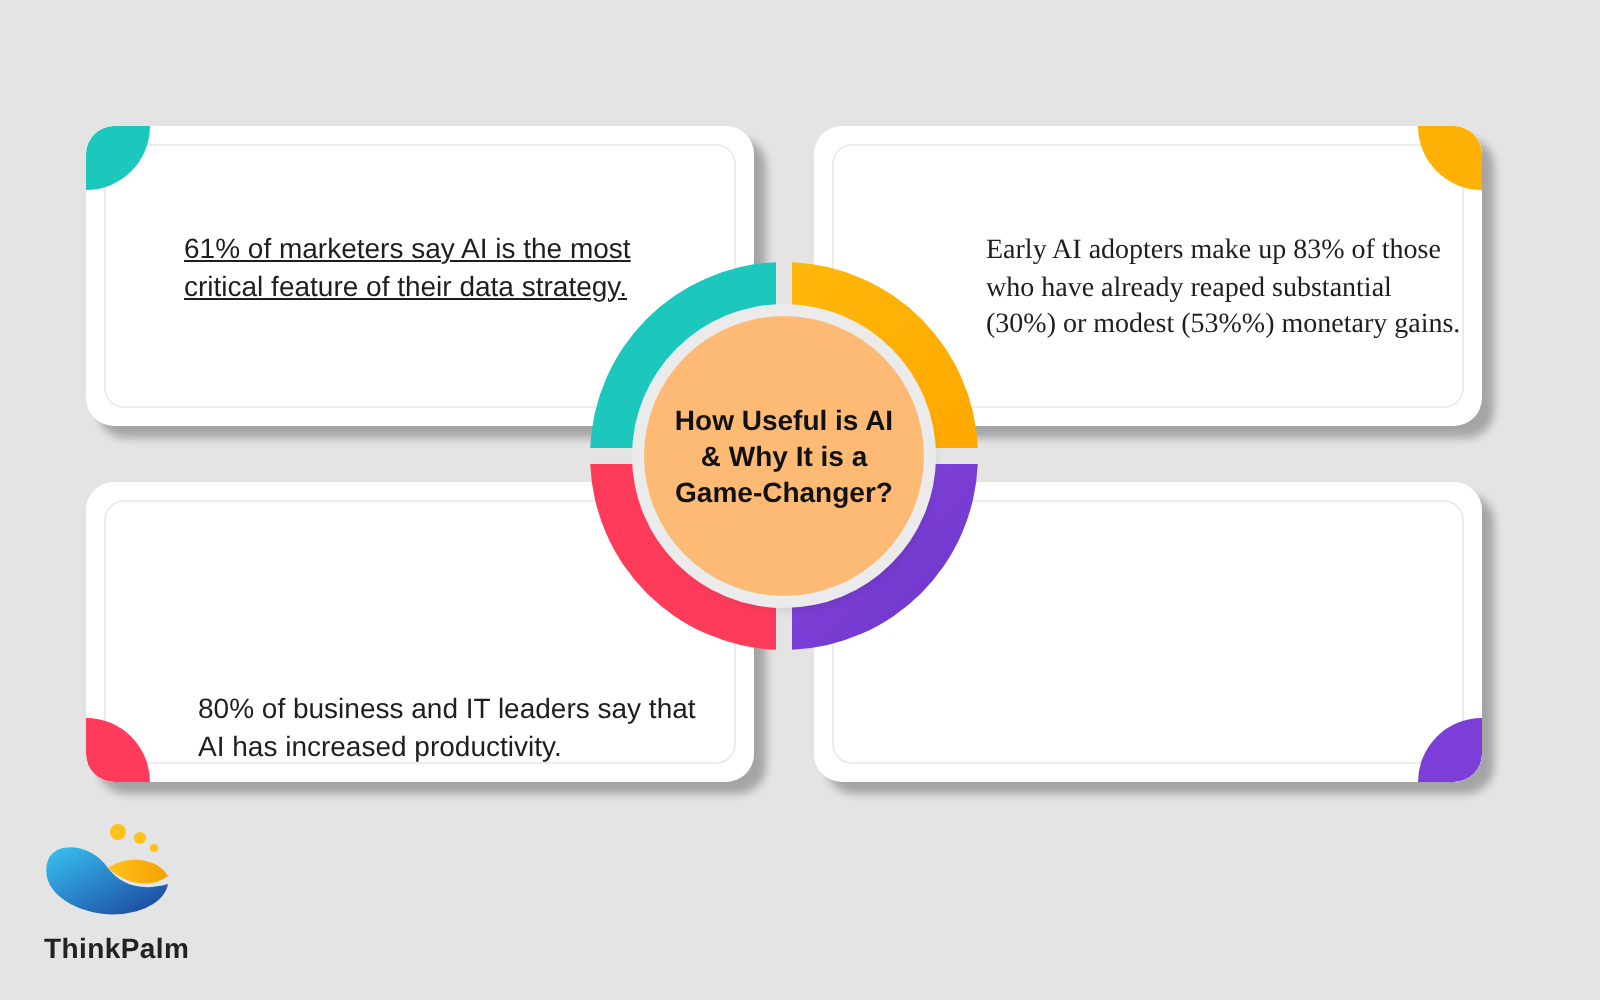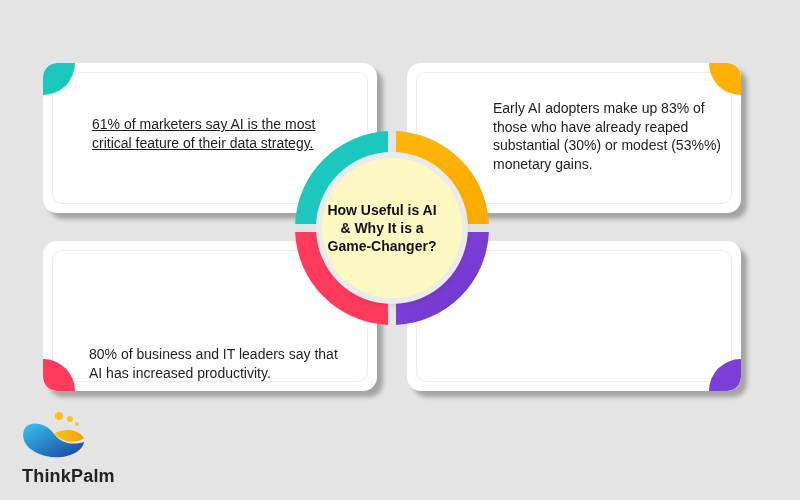--- a/index.html
+++ b/index.html
@@ -32,40 +32,40 @@
   #card-tr { left: 407px; top: 63px; }
   #card-bl { left: 43px; top: 241px; }
   #card-br { left: 407px; top: 241px; }
 
   #card-tl .corner { left: 0; top: 0; border-bottom-right-radius: 32px 32px; border-top-left-radius: 14px; }
   #card-tr .corner { right: 0; top: 0; border-bottom-left-radius: 32px 32px; border-top-right-radius: 14px; }
   #card-bl .corner { left: 0; bottom: 0; border-top-right-radius: 32px 32px; border-bottom-left-radius: 14px; }
   #card-br .corner { right: 0; bottom: 0; border-top-left-radius: 32px 32px; border-bottom-right-radius: 14px; }
 
   #card-tl .text { left: 49px; top: 52px; width: 240px; text-decoration: underline; }
-  #card-tr .text { left: 86px; top: 36px; width: 240px; }
-  #card-bl .text { left: 46px; top: 62px; width: 260px; margin-top: 42px; }
+  #card-tr .text { left: 86px; top: 54px; width: 240px; font-family: Liberation Serif, serif; }
+  #card-bl .text { left: 56px; top: 62px; width: 260px; margin-top: 42px; }
   #card-br .text { left: 86px; top: 33px; width: 245px; }
 
   #ring { position: absolute; left: 295px; top: 131px; width: 194px; height: 194px; }
   #center-circle {
     position: absolute; left: 322px; top: 158px; width: 140px; height: 140px;
-    border-radius: 50%; background: #fef9c3;
+    border-radius: 50%; background: #fdba74;
     box-shadow: 0 0 0 6px #ebebeb, 2px 4px 8px rgba(0,0,0,0.25);
-    display: flex; align-items: center; justify-content: flex-start; text-align: center;
+    display: flex; align-items: center; justify-content: center; text-align: center;
   }
   #center-title {
     font-weight: bold; font-size: 14px; line-height: 18px; color: #111;
     width: 120px; white-space: pre-line;
   }
 
   #logo { position: absolute; left: 20px; top: 412px; width: 70px; height: 50px; }
   #logo-text {
     position: absolute; left: 22px; top: 466px;
-    font-size: 18px; font-weight: bold; color: #222; letter-spacing: 0.2px;
+    font-size: 14px; font-weight: bold; color: #222; letter-spacing: 0.2px;
   }
 </style>
 </head>
 <body>
 
 <div class="card" id="card-tl">
   <div class="inner-border"></div>
   <div class="corner" style="background:#1cc8bd"></div>
   <div class="text">61% of marketers say AI is the most critical feature of their data strategy.</div>
 </div>

